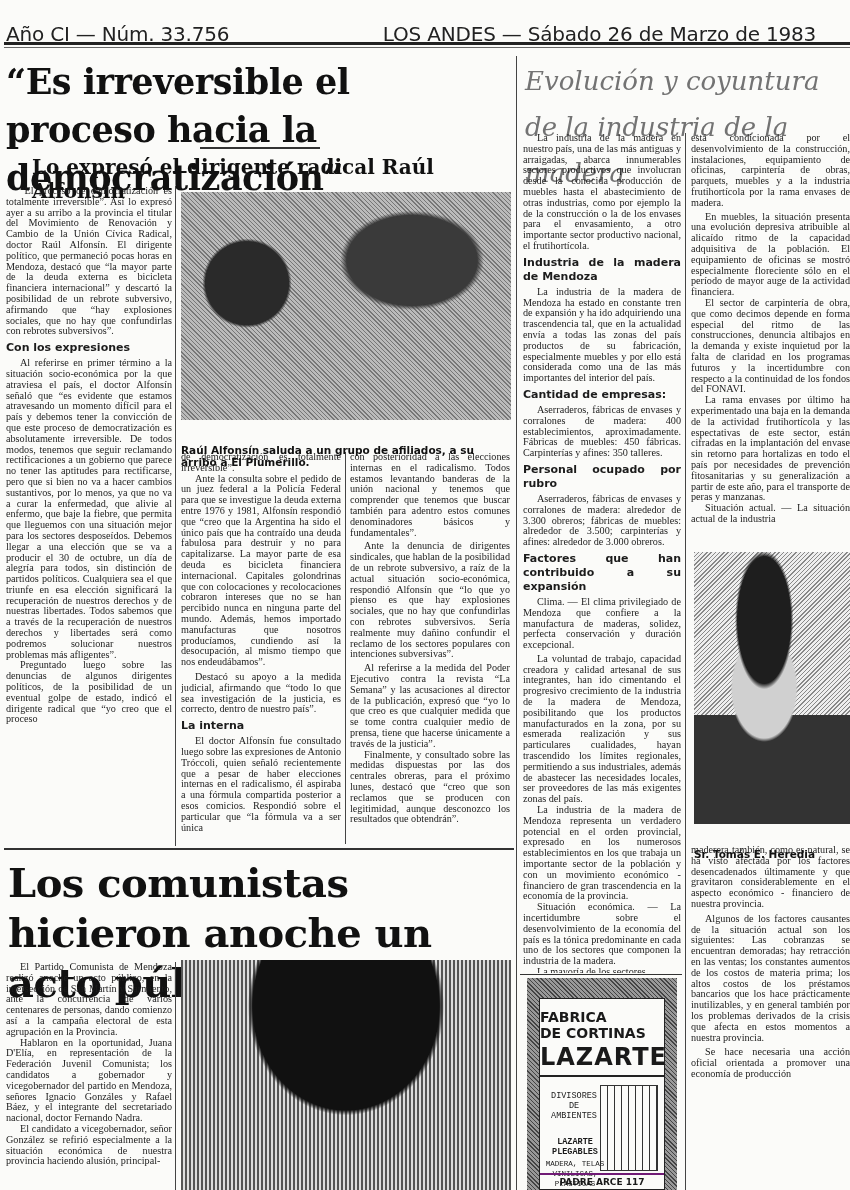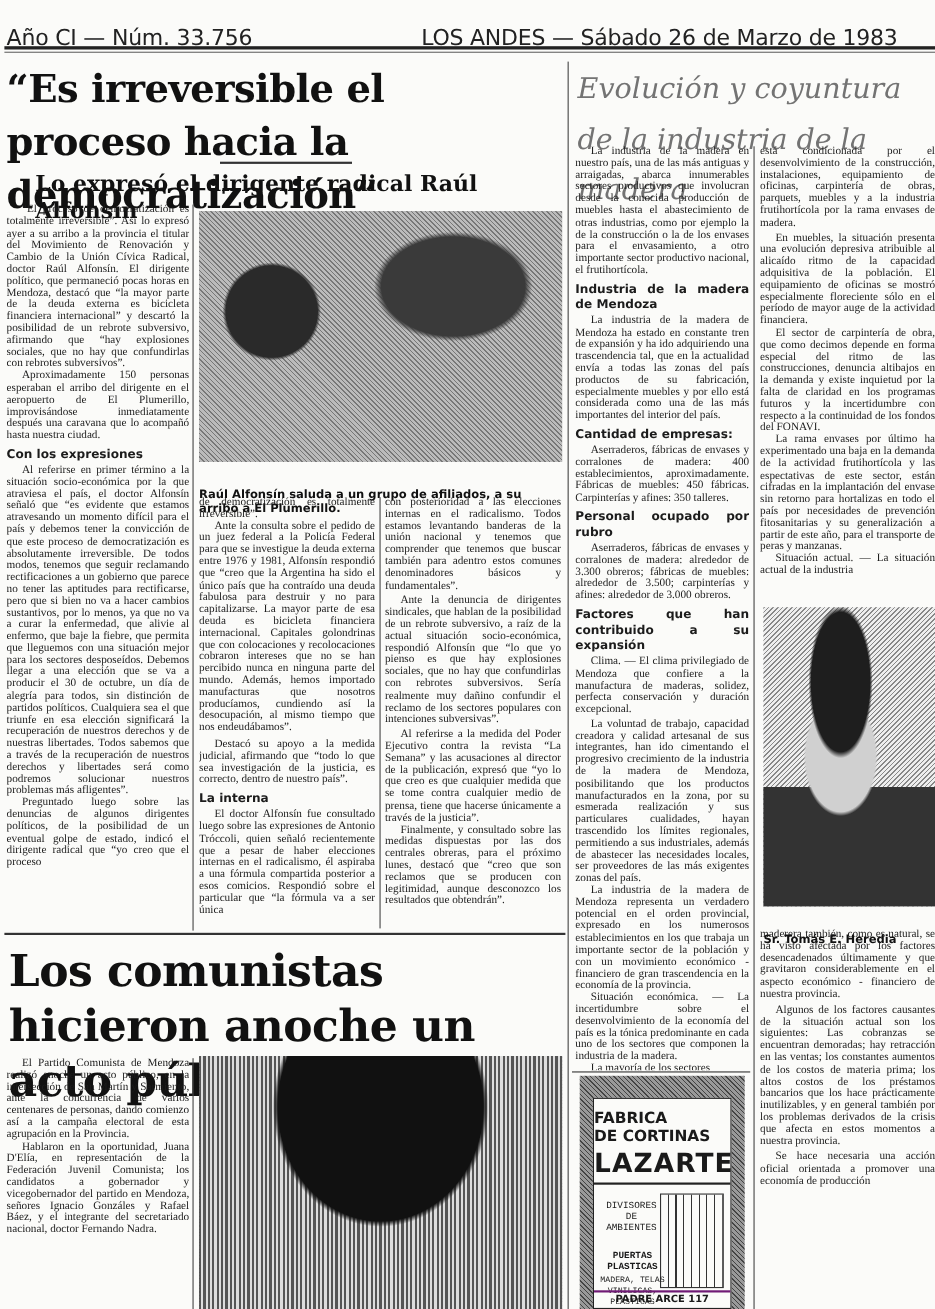--- a/index.html
+++ b/index.html
@@ -105,21 +105,20 @@
 <div class="masthead-right">LOS ANDES — Sábado 26 de Marzo de 1983</div>
 <div class="masthead-rule"></div>
 <div class="masthead-rule2"></div>
 
 <div class="head1">“Es irreversible el proceso hacia la democratización”</div>
 <div class="short-rule"></div>
 <div class="subhead1">Lo expresó el dirigente radical Raúl Alfonsín</div>
 
 <div class="col-text" style="left:6px; top:186px; width:166px; height:656px; overflow:hidden;">
   <p>“El proceso de democratización es totalmente irreversible”. Así lo expresó ayer a su arribo a la provincia el titular del Movimiento de Renovación y Cambio de la Unión Cívica Radical, doctor Raúl Alfonsín. El dirigente político, que permaneció pocas horas en Mendoza, destacó que “la mayor parte de la deuda externa es bicicleta financiera internacional” y descartó la posibilidad de un rebrote subversivo, afirmando que “hay explosiones sociales, que no hay que confundirlas con rebrotes subversivos”.</p>
-  <p>Aproximadamente 150 personas esperaban el arribo del dirigente en el aeropuerto de El Plumerillo, improvisándose inmediatamente después una caravana que lo acompañó hasta nuestra ciudad.</p>
   <div class="sub">Con los expresiones</div>
   <p>Al referirse en primer término a la situación socio-económica por la que atraviesa el país, el doctor Alfonsín señaló que “es evidente que estamos atravesando un momento difícil para el país y debemos tener la convicción de que este proceso de democratización es absolutamente irreversible. De todos modos, tenemos que seguir reclamando rectificaciones a un gobierno que parece no tener las aptitudes para rectificarse, pero que si bien no va a hacer cambios sustantivos, por lo menos, ya que no va a curar la enfermedad, que alivie al enfermo, que baje la fiebre, que permita que lleguemos con una situación mejor para los sectores desposeídos. Debemos llegar a una elección que se va a producir el 30 de octubre, un día de alegría para todos, sin distinción de partidos políticos. Cualquiera sea el que triunfe en esa elección significará la recuperación de nuestros derechos y de nuestras libertades. Todos sabemos que a través de la recuperación de nuestros derechos y libertades será como podremos solucionar nuestros problemas más afligentes”.</p>
   <p>Preguntado luego sobre las denuncias de algunos dirigentes políticos, de la posibilidad de un eventual golpe de estado, indicó el dirigente radical que “yo creo que el proceso</p>
 </div>
 <div class="vrule" style="left:175px; top:186px; height:660px;"></div>
 
 <div class="photo" style="left:181px; top:192px; width:330px; height:228px;"></div>
 <div class="caption" style="left:181px; top:424px; width:330px;">Raúl Alfonsín saluda a un grupo de afiliados, a su arribo a El Plumerillo.</div>
 
 <div class="col-text" style="left:181px; top:452px; width:160px; height:390px; overflow:hidden;">
@@ -137,20 +136,21 @@
   <p style="margin-top:3px">Al referirse a la medida del Poder Ejecutivo contra la revista “La Semana” y las acusaciones al director de la publicación, expresó que “yo lo que creo es que cualquier medida que se tome contra cualquier medio de prensa, tiene que hacerse únicamente a través de la justicia”.</p>
   <p>Finalmente, y consultado sobre las medidas dispuestas por las dos centrales obreras, para el próximo lunes, destacó que “creo que son reclamos que se producen con legitimidad, aunque desconozco los resultados que obtendrán”.</p>
 </div>
 
 <div class="hrule" style="left:4px; top:848px; width:510px;"></div>
 
 <div class="head2">Los comunistas hicieron anoche un acto público</div>
 <div class="col-text" style="left:6px; top:962px; width:166px; height:228px; overflow:hidden;">
   <p>El Partido Comunista de Mendoza realizó anoche un acto público, en la intersección de San Martín y Sarmiento, ante la concurrencia de varios centenares de personas, dando comienzo así a la campaña electoral de esta agrupación en la Provincia.</p>
   <p>Hablaron en la oportunidad, Juana D'Elía, en representación de la Federación Juvenil Comunista; los candidatos a gobernador y vicegobernador del partido en Mendoza, señores Ignacio Gonzáles y Rafael Báez, y el integrante del secretariado nacional, doctor Fernando Nadra.</p>
+  <p>El candidato a vicegobernador, señor González se refirió especialmente a la situación económica de nuestra provincia haciendo alusión, principal-</p>
 </div>
 <div class="vrule" style="left:175px; top:962px; height:228px;"></div>
 <div class="photo crowd" style="left:181px; top:960px; width:330px; height:230px;"></div>
 
 <div class="vrule" style="left:516px; top:56px; height:1134px;"></div>
 <div class="head-right">Evolución y coyuntura de la industria de la madera</div>
 
 <div class="col-text" style="left:523px; top:133px; width:158px; height:840px; overflow:hidden;">
   <p>La industria de la madera en nuestro país, una de las más antiguas y arraigadas, abarca innumerables sectores productivos que involucran desde la conocida producción de muebles hasta el abastecimiento de otras industrias, como por ejemplo la de la construcción o la de los envases para el envasamiento, a otro importante sector productivo nacional, el frutihortícola.</p>
   <div class="sub">Industria de la madera de Mendoza</div>
@@ -189,17 +189,17 @@
 <div class="ad">
   <div class="ad-inner">
     <div class="ad-fab">
       <div>FABRICA</div>
       <div>DE CORTINAS</div>
     </div>
     <div class="ad-brand">LAZARTE</div>
     <div class="ad-line"></div>
     <div class="ad-small" style="left:4px; top:92px; width:60px;">DIVISORES DE AMBIENTES</div>
     <div class="ad-door"></div>
-    <div class="ad-small" style="left:4px; top:138px; width:62px; font-weight:bold;">PUERTAS PLASTICAS</div>
+    <div class="ad-small" style="left:4px; top:138px; width:62px; font-weight:bold;">LAZARTE PLEGABLES</div>
     <div class="ad-small" style="left:2px; top:160px; width:66px; font-size:7.5px;">MADERA, TELAS VINILICAS, PLASTICAS</div>
     <div class="ad-addr">PADRE ARCE 117</div>
   </div>
 </div>
 
 </body></html>

